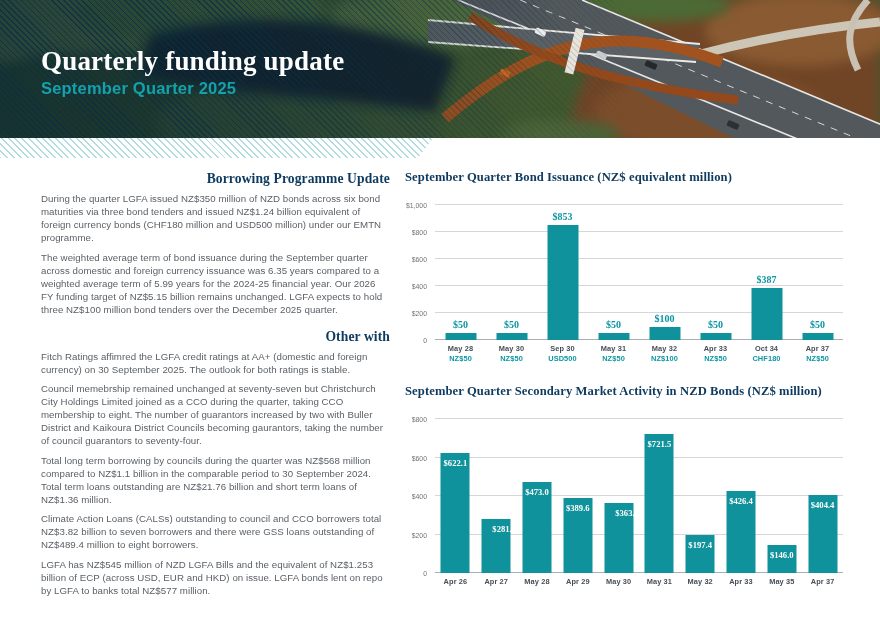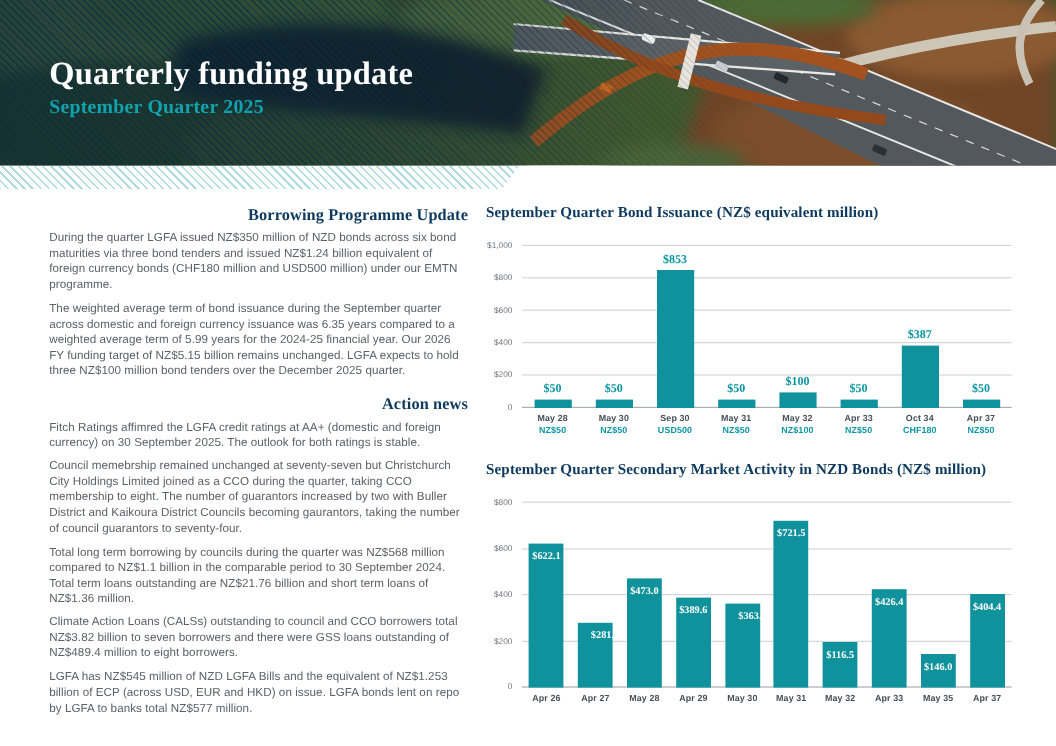--- a/index.html
+++ b/index.html
@@ -20,21 +20,21 @@
     background:repeating-linear-gradient(45deg, rgba(9,48,66,.78) 0px, rgba(9,48,66,.78) 1.1px, transparent 1.1px, transparent 4.3px);
     -webkit-mask-image:linear-gradient(100deg, rgba(0,0,0,1) 22%, rgba(0,0,0,.45) 50%, transparent 72%);
     mask-image:linear-gradient(100deg, rgba(0,0,0,1) 22%, rgba(0,0,0,.45) 50%, transparent 72%);
   }
   .title-block { position:absolute; left:41px; top:47px; }
   .title-block h1 {
     font-family:"Liberation Serif", serif; font-weight:bold; font-size:27px;
     color:#ffffff; line-height:1.05; letter-spacing:.2px;
   }
   .title-block .subtitle {
-    font-family:Liberation Serif, serif; font-weight:bold; font-size:16.5px;
+    font-family:Liberation Sans, sans-serif; font-weight:bold; font-size:16.5px;
     color:#12a2ad; margin-top:4px; letter-spacing:.2px;
   }
   .stripe-band {
     position:absolute; left:0; top:138px; width:433px; height:20px;
     background:repeating-linear-gradient(45deg, rgba(124,197,205,.6) 0px, rgba(124,197,205,.6) 1.4px, transparent 1.4px, transparent 4.8px);
     clip-path:polygon(0 0, 100% 0, calc(100% - 15px) 100%, 0 100%);
   }
   
   .left-col { position:absolute; left:41px; top:171px; width:349px; }
   .section-heading {
@@ -132,21 +132,21 @@
   </div>
   <div class="stripe-band"></div>
 
   <div class="left-col">
     <div class="section">
       <div class="section-heading">Borrowing Programme Update</div>
       <p>During the quarter LGFA issued NZ$350 million of NZD bonds across six bond maturities via three bond tenders and issued NZ$1.24 billion equivalent of foreign currency bonds (CHF180 million and USD500 million) under our EMTN programme.</p>
       <p>The weighted average term of bond issuance during the September quarter across domestic and foreign currency issuance was 6.35 years compared to a weighted average term of 5.99 years for the 2024-25 financial year. Our 2026 FY funding target of NZ$5.15 billion remains unchanged.  LGFA expects to  hold three NZ$100 million bond tenders over the December 2025 quarter.</p>
     </div>
     <div class="section">
-      <div class="section-heading">Action news</div>
+      <div class="section-heading">Other with</div>
       <p>Fitch Ratings affimred the LGFA credit ratings at AA+ (domestic and foreign currency) on 30 September 2025.  The outlook for both ratings is stable.</p>
       <p>Council memebrship remained unchanged at seventy-seven but Christchurch City Holdings Limited joined as a CCO during the quarter, taking CCO membership to eight. The number of guarantors increased by two with Buller District and Kaikoura District Councils becoming gaurantors, taking the number of council guarantors to seventy-four.</p>
       <p>Total long term borrowing by councils during the quarter was NZ$568 million compared to NZ$1.1 billion in the comparable period to 30 September 2024. Total term loans outstanding are NZ$21.76 billion and short term loans of NZ$1.36 million.</p>
       <p>Climate Action Loans (CALSs) outstanding to council and CCO borrowers total NZ$3.82 billion to seven borrowers and there were GSS loans outstanding of NZ$489.4 million to eight borrowers.</p>
       <p>LGFA has NZ$545 million of NZD LGFA Bills and the equivalent of NZ$1.253 billion of ECP (across USD, EUR and HKD) on issue. LGFA bonds lent on repo by LGFA to banks total NZ$577 million.</p>
     </div>
   </div>
 
   <div class="right-col">
     <section class="chart-block">
@@ -276,21 +276,21 @@
             <div class="slot">
               <div class="bar" style="height: 45.4125%; background: rgb(16, 146, 156);"></div>
               <div class="val inside" style="bottom: calc(45.4125% - 15px); padding-left: 17px;">$363.3</div>
             </div>
             <div class="slot">
               <div class="bar" style="height: 90.1875%; background: rgb(16, 146, 156);"></div>
               <div class="val inside" style="bottom: calc(90.1875% - 15px);">$721.5</div>
             </div>
             <div class="slot">
               <div class="bar" style="height: 24.675%; background: rgb(16, 146, 156);"></div>
-              <div class="val inside" style="bottom: calc(24.675% - 15px);">$116.5</div>
+              <div class="val inside" style="bottom: calc(24.675% - 15px);">$197.4</div>
             </div>
             <div class="slot">
               <div class="bar" style="height: 53.3%; background: rgb(16, 146, 156);"></div>
               <div class="val inside" style="bottom: calc(53.3% - 15px);">$426.4</div>
             </div>
             <div class="slot">
               <div class="bar" style="height: 18.25%; background: rgb(16, 146, 156);"></div>
               <div class="val inside" style="bottom: calc(18.25% - 15px);">$146.0</div>
             </div>
             <div class="slot">

